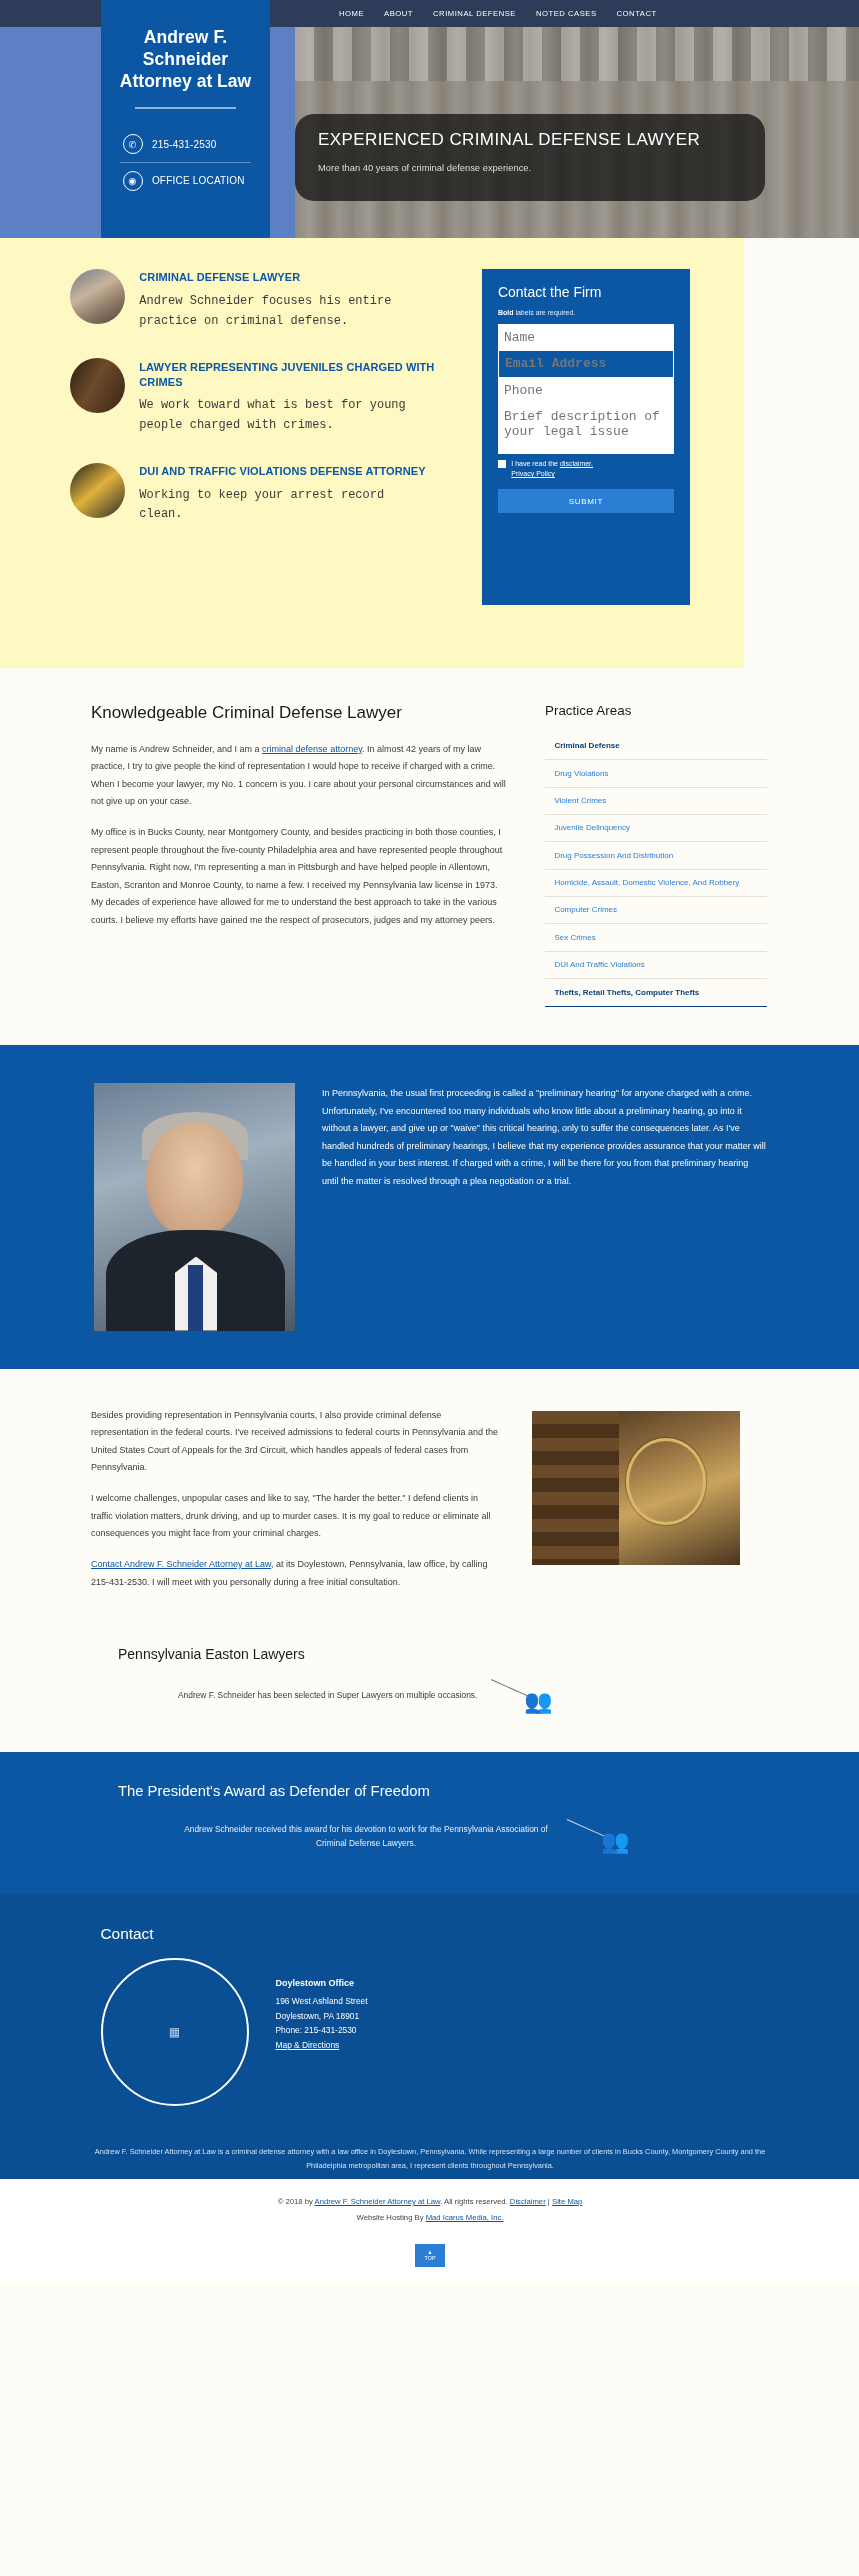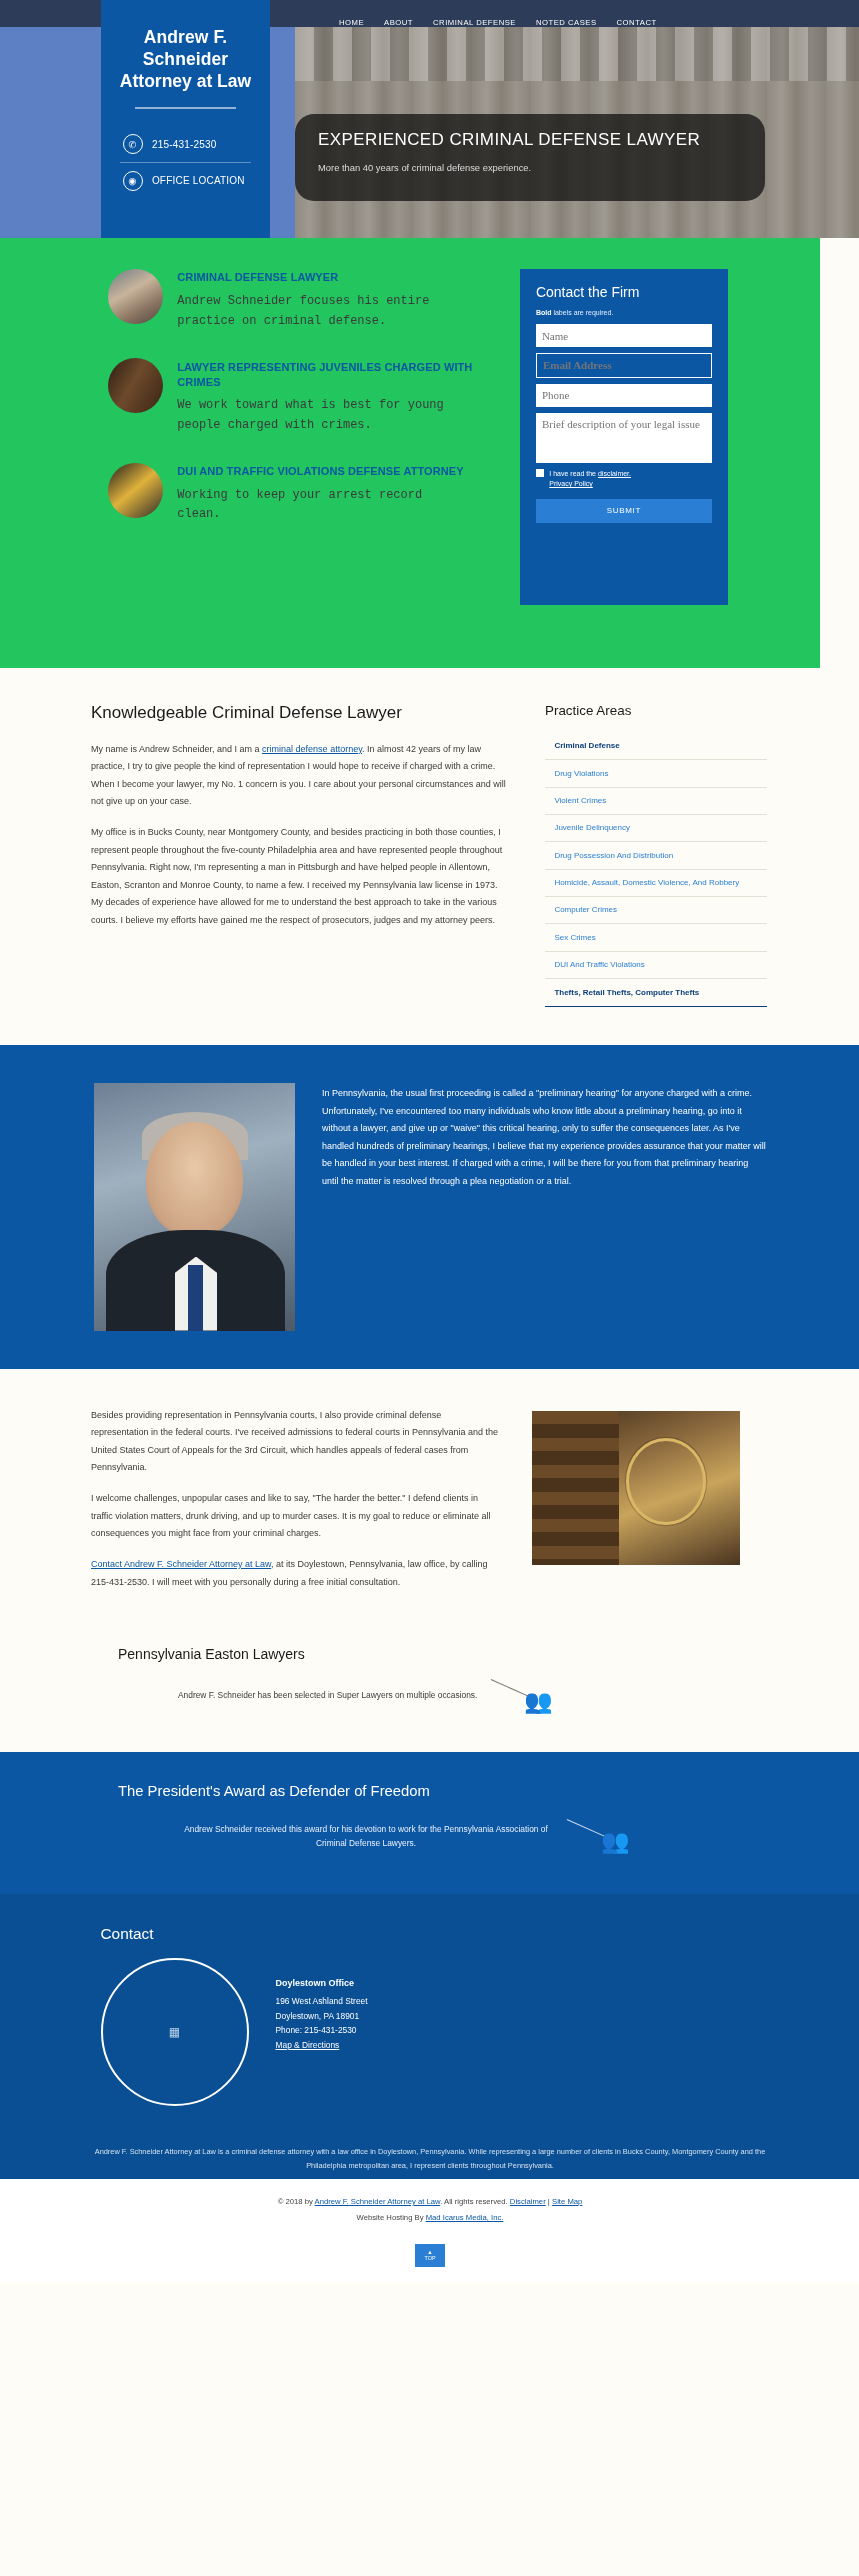--- a/index.html
+++ b/index.html
@@ -71,21 +71,21 @@
     border: 1.3px solid #fff; color: #fff;
     display:flex; align-items:center; justify-content:center;
     font-size: 9.4px; flex: 0 0 auto;
   }
   .logo-div { height:0.7px; background: rgba(255,255,255,.35); margin: 0 1.3px; }
 
   .topnav {
     position: absolute; left: 295px; top: 0;
     width: 564px; height: 27px;
     background: #2d3c59;
-    display: flex; align-items: flex-end; gap: 20px;
+    display: flex; align-items: center; gap: 20px;
     padding-left: 44px;
   }
   .topnav a {
     color: #fff; font-size: 7.7px; letter-spacing: 0.5px;
     text-decoration: none; text-transform: uppercase;
   }
 
   .hero-band {
     position: absolute; left: 295px; top: 114px;
     width: 470px; height: 87px;
@@ -96,23 +96,23 @@
   }
   .hero-band h1 {
     font-size: 17px; font-weight: normal; line-height: 1.3;
     letter-spacing: 0.4px; text-transform: uppercase;
   }
   .hero-band p { margin-top: 10.7px; font-size: 9.4px; color: #ddd; }
 
   
   .intro {
     position: relative;
-    background: #22c55e;
+    background: #fef9c3;
     padding: 31px 0 40px 0;
-    width: 820px;
+    width: 744px;
     min-height: 430px;
   }
   .intro-inner { width: 725px; margin: 0 auto; display: flex; }
   .intro-left { width: 463px; padding-left: 60px; }
   .svc {
     display: flex; gap: 14.8px; margin-bottom: 27px;
   }
   .svc-thumb {
     width: 55px; height: 55px; border-radius: 50%; flex: 0 0 auto;
     overflow: hidden;
@@ -131,22 +131,22 @@
   .form-card {
     width: 208px; background: #0b57a4; color: #fff;
     padding: 14.8px 16px 19px 16px; margin-left: 9.4px;
     height: 336px;
   }
   .form-card h2 { font-size: 14px; font-weight: normal; }
   .form-note { font-size: 7px; margin-top: 9.4px; margin-bottom: 8px; color: #e7eefa; }
   .form-note b { color:#fff; }
   .form-card input, .form-card textarea {
     width: 100%; border: none; background: #fff; color: #555;
-    font-size: 11px; font-family: Liberation Serif, serif;
-    padding: 5.4px 6px; margin-bottom: 6px; display: block;
+    font-size: 13px; font-family: Liberation Mono, monospace;
+    padding: 5.4px 6px; display: block;
   }
   .form-card input.hl { background: #0b57a4; color:#fff; border: 0.7px solid #fff; font-weight:bold; }
   .form-card textarea { height: 50px; resize: none; }
   .chk-row { display: flex; align-items: flex-start; gap: 5.4px; margin: 5.4px 0 9.4px 0; font-size: 7px; line-height:1.5; }
   .chk { width: 8px; height: 8px; background: #fff; flex: 0 0 auto; margin-top: 0.7px; }
   .chk-row a { color: #fff; text-decoration: underline; }
   .submit-btn {
     width: 100%; background: #2a7fd4; color: #fff; border: none;
     padding: 7.4px 0; font-size: 8px; letter-spacing: 0.7px;
     font-family: "Liberation Sans", sans-serif; cursor: pointer;

